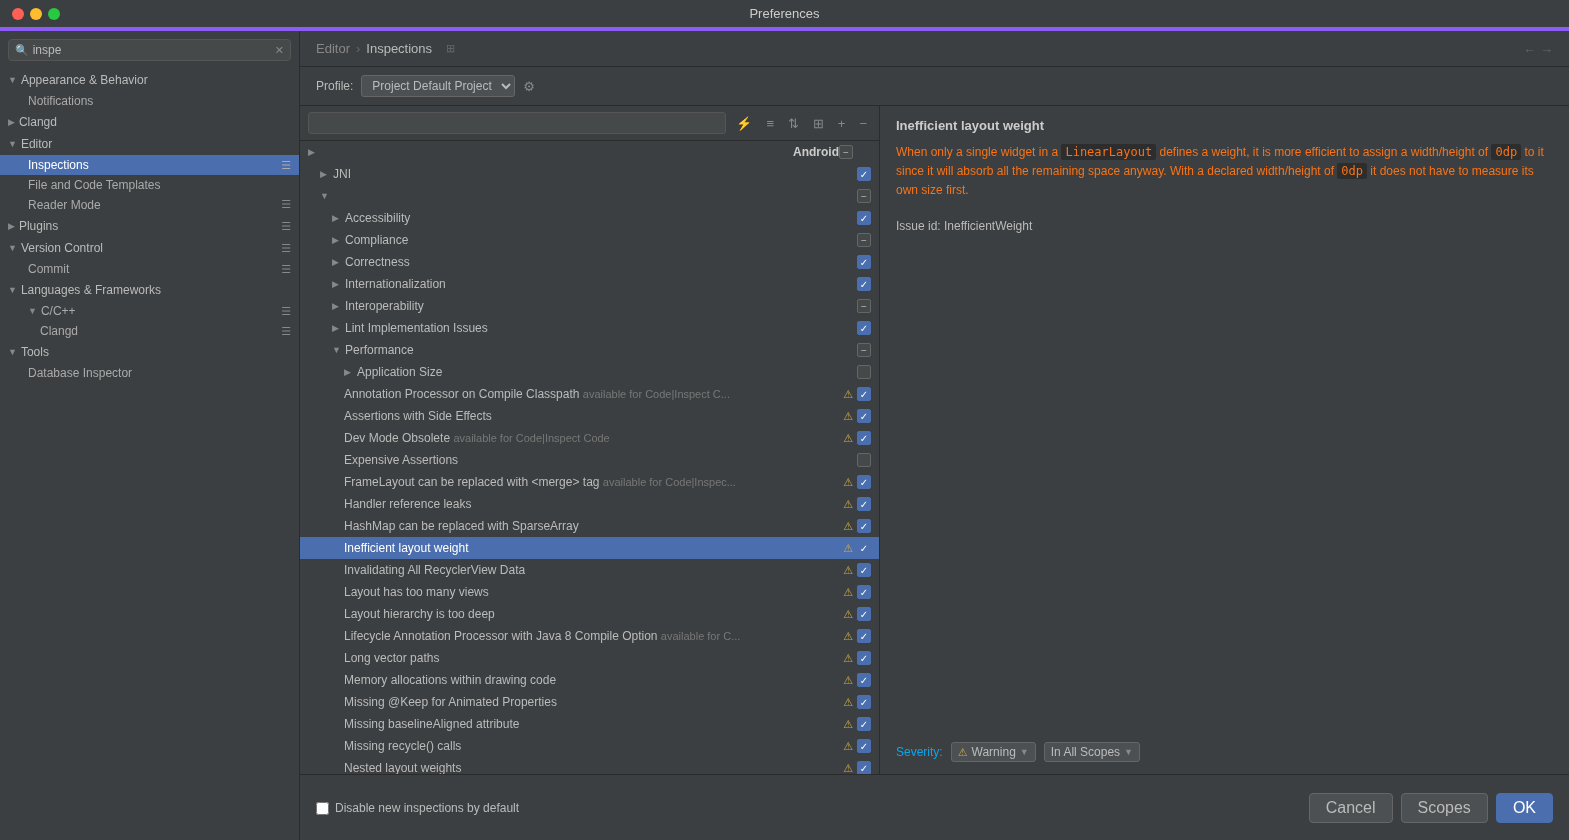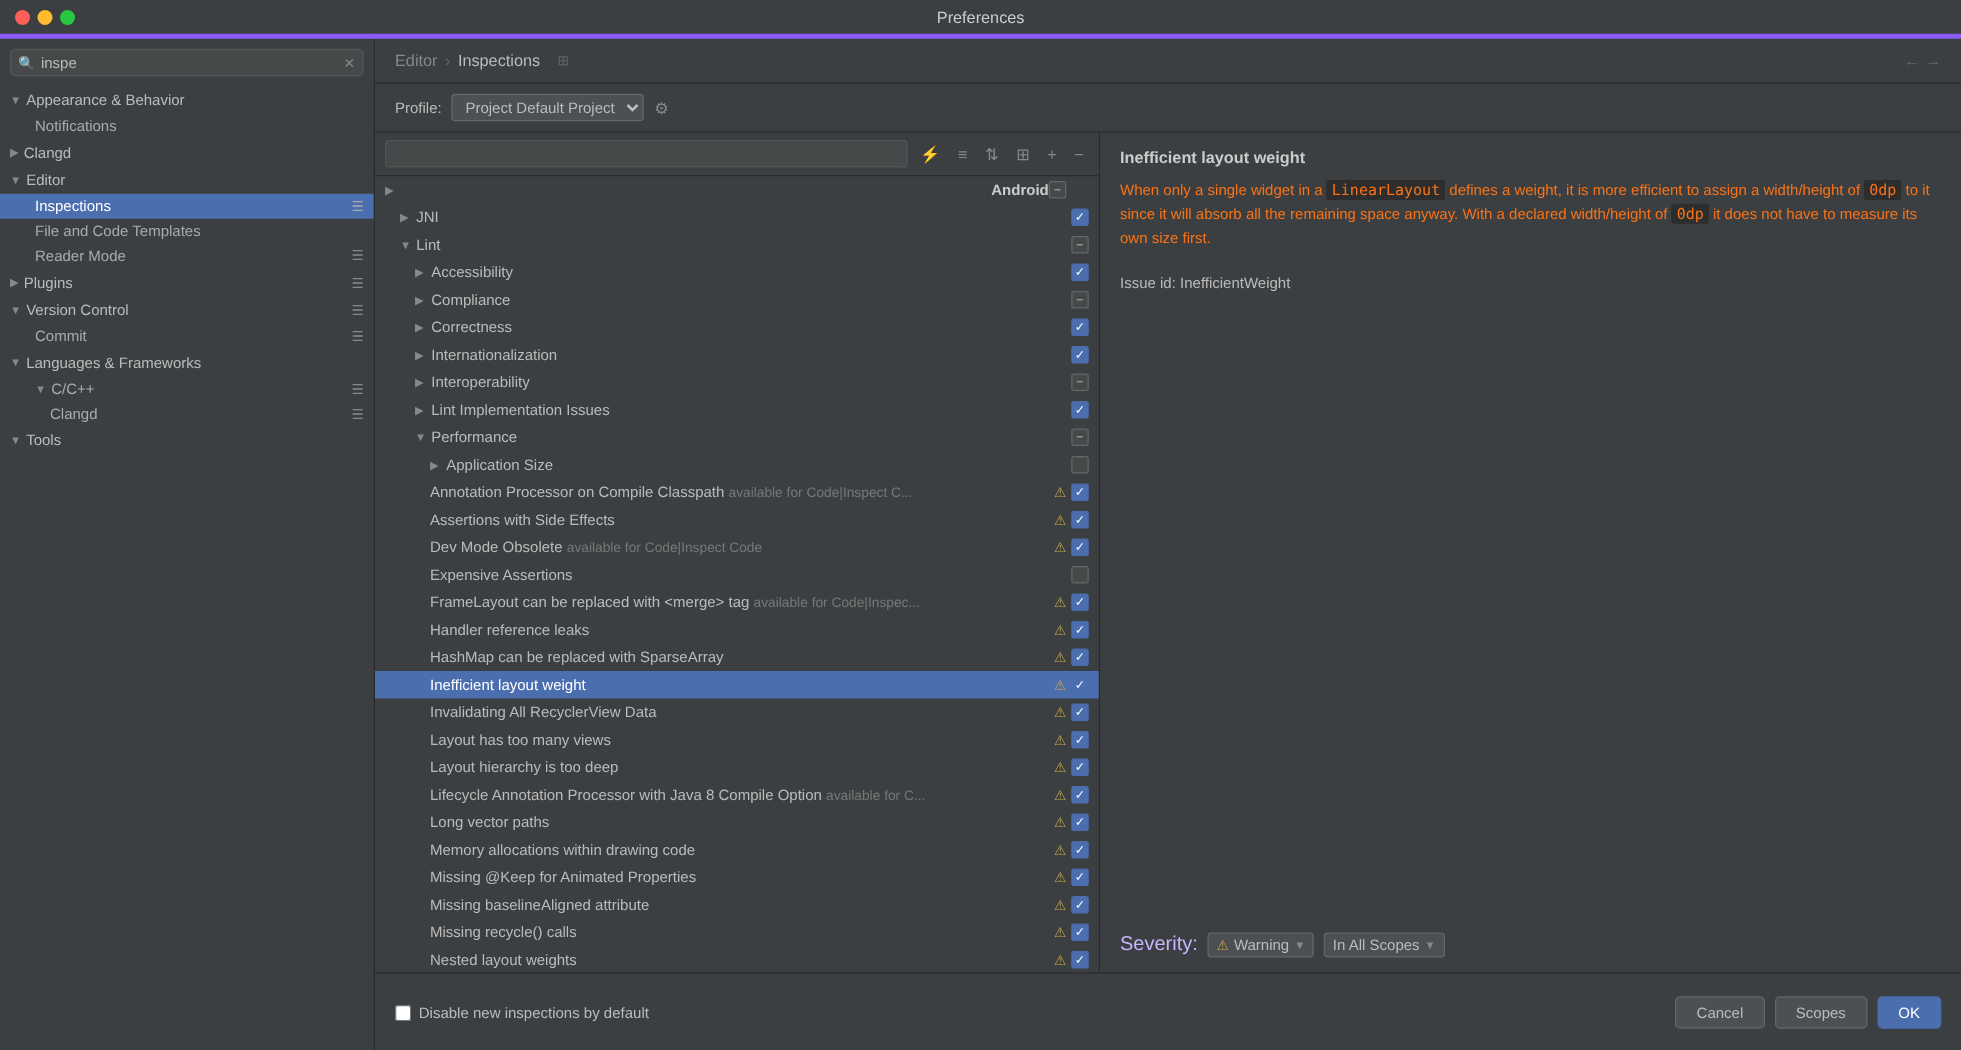--- a/index.html
+++ b/index.html
@@ -244,21 +244,21 @@
       color: #bbb;
       margin-top: 10px;
     }
     .severity-row {
       display: flex;
       align-items: center;
       gap: 8px;
       margin-top: auto;
       padding-top: 12px;
     }
-    .severity-label { color: #c4b5fd; font-size: 16px; text-align: center; }
+    .severity-label { color: #0ea5e9; font-size: 12px; text-align: center; }
     .severity-select {
       background: #4c5052;
       border: 1px solid #666;
       color: #bbb;
       font-size: 12px;
       padding: 2px 6px;
       border-radius: 3px;
       display: flex; align-items: center; gap: 4px;
     }
     .scope-select {
@@ -287,21 +287,21 @@
       color: #bbb;
     }
     .footer-checkbox input { cursor: pointer; }
     .footer-buttons {
       display: flex;
       gap: 8px;
     }
     .btn {
       padding: 5px 16px;
       border-radius: 4px;
-      font-size: 12px;
+      font-size: 16px;
       cursor: pointer;
       border: 1px solid #666;
     }
     .btn-cancel {
       background: #4c5052;
       color: #bbb;
     }
     .btn-apply {
       background: #4c5052;
       color: #bbb;
@@ -405,20 +405,23 @@
       <div class="sidebar-child" style="padding-left:40px; display:flex;align-items:center;justify-content:space-between;">
         <span>Clangd</span>
         <span style="font-size:11px; color:#888;">☰</span>
       </div>
     </div>
 
     <div class="sidebar-group">
       <div class="sidebar-group-header">
         <span class="arrow">▼</span>
         <span>Tools</span>
+      </div>
+      <div class="sidebar-child">
+        <span>Database Inspector</span>
       </div>
     </div>
   </div>
 
   <div class="content-area">
 
     <div class="content-header">
       <span class="breadcrumb-text">Editor</span>
       <span class="breadcrumb-sep">›</span>
       <span class="breadcrumb-current">Inspections</span>
@@ -460,21 +463,20 @@
           </div>
 
           <div class="list-row" style="padding-left:20px;">
             <span class="row-arrow">▶</span>
             <span class="row-text">JNI</span>
             <div class="row-check checked" style="margin-left:auto;">✓</div>
           </div>
 
           <div class="list-row" style="padding-left:20px;">
             <span class="row-arrow">▼</span>
-            <span class="row-text">Lint</span>
             <div class="dash-check" style="margin-left:auto;">−</div>
           </div>
 
           <div class="list-row" style="padding-left:32px;">
             <span class="row-arrow">▶</span>
             <span class="row-text">Accessibility</span>
             <div class="row-check checked" style="margin-left:auto;">✓</div>
           </div>
 
           <div class="list-row" style="padding-left:32px;">

